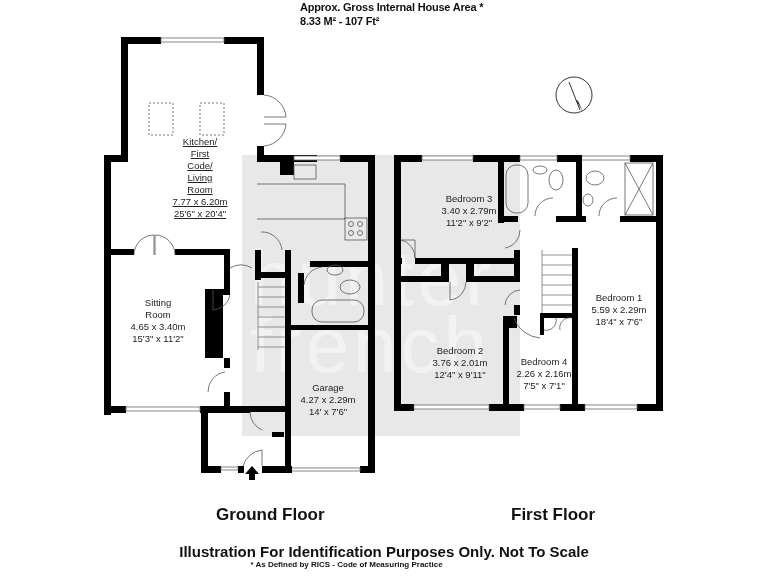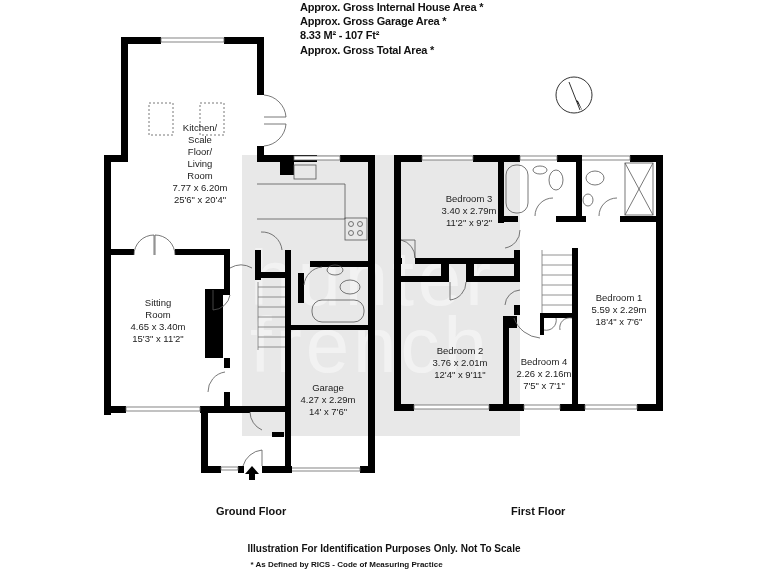--- a/index.html
+++ b/index.html
@@ -1,32 +1,30 @@
 <!DOCTYPE html>
 <html><head>
 <meta charset="utf-8">
 <style>
   html,body{margin:0;padding:0;background:#fff;}
   body{width:768px;height:576px;position:relative;overflow:hidden;font-family:"Liberation Sans",sans-serif;color:#111;}
   .hdr{position:absolute;left:300px;top:0;width:260px;text-align:left;font-weight:bold;font-size:11px;line-height:14.2px;letter-spacing:-0.2px;}
   .hdr div{white-space:nowrap;}
   .lbl{position:absolute;text-align:center;font-size:9.5px;line-height:12px;color:#222;white-space:nowrap;}
-  .floor-title{position:absolute;font-weight:bold;font-size:11px;}
-  .disclaimer{position:absolute;left:0;width:768px;text-align:center;font-weight:bold;font-size:10px;top:543px;}
+  .floor-title{position:absolute;font-weight:bold;font-size:17px;}
+  .disclaimer{position:absolute;left:0;width:768px;text-align:center;font-weight:bold;font-size:15px;top:543px;}
   .rics{position:absolute;left:0;width:693px;text-align:center;font-size:8px;top:560px;font-weight:bold;}
   svg{position:absolute;left:0;top:0;}
 </style>
 </head>
 <body>
 
 <div class="hdr">
   <div>Approx. Gross Internal House Area *</div>
-  <div>Approx. Gross Garage Area *</div>
   <div>8.33 M² - 107 Ft²</div>
-  <div>Approx. Gross Total Area *</div>
 </div>
 
 <svg width="768" height="576" viewBox="0 0 768 576">
 
   <rect x="242" y="155" width="278" height="281" fill="#e8e8e8"></rect>
 
   <g fill="none" stroke="#fafafa" stroke-width="7" opacity="0.9">
     <text x="250" y="305" font-size="78" font-family="Liberation Sans, sans-serif" fill="#f4f4f4" stroke="none" letter-spacing="4">hunter</text>
     <text x="250" y="372" font-size="78" font-family="Liberation Sans, sans-serif" fill="#f4f4f4" stroke="none" letter-spacing="4">french</text>
   </g>
@@ -203,24 +201,24 @@
       <line x1="542" y1="255" x2="572" y2="255"></line>
       <line x1="542" y1="265" x2="572" y2="265"></line>
       <line x1="542" y1="275" x2="572" y2="275"></line>
       <line x1="542" y1="285" x2="572" y2="285"></line>
       <line x1="542" y1="295" x2="572" y2="295"></line>
       <line x1="542" y1="305" x2="572" y2="305"></line>
     </g>
   </g>
 </svg>
 
-<div class="lbl" style="left:160px;top:122px;width:80px;">
+<div class="lbl" style="left:160px;top:136px;width:80px;text-decoration:underline;">
   <div>Kitchen/</div>
-  <div>Scale</div>
-  <div>Floor/</div>
+  <div>First</div>
+  <div>Code/</div>
   <div>Living</div>
   <div>Room</div>
   <div>7.77 x 6.20m</div>
   <div>25'6" x 20'4"</div>
 </div>
 
 <div class="lbl" style="left:118px;top:297px;width:80px;">
   <div>Sitting</div>
   <div>Room</div>
   <div>4.65 x 3.40m</div>

